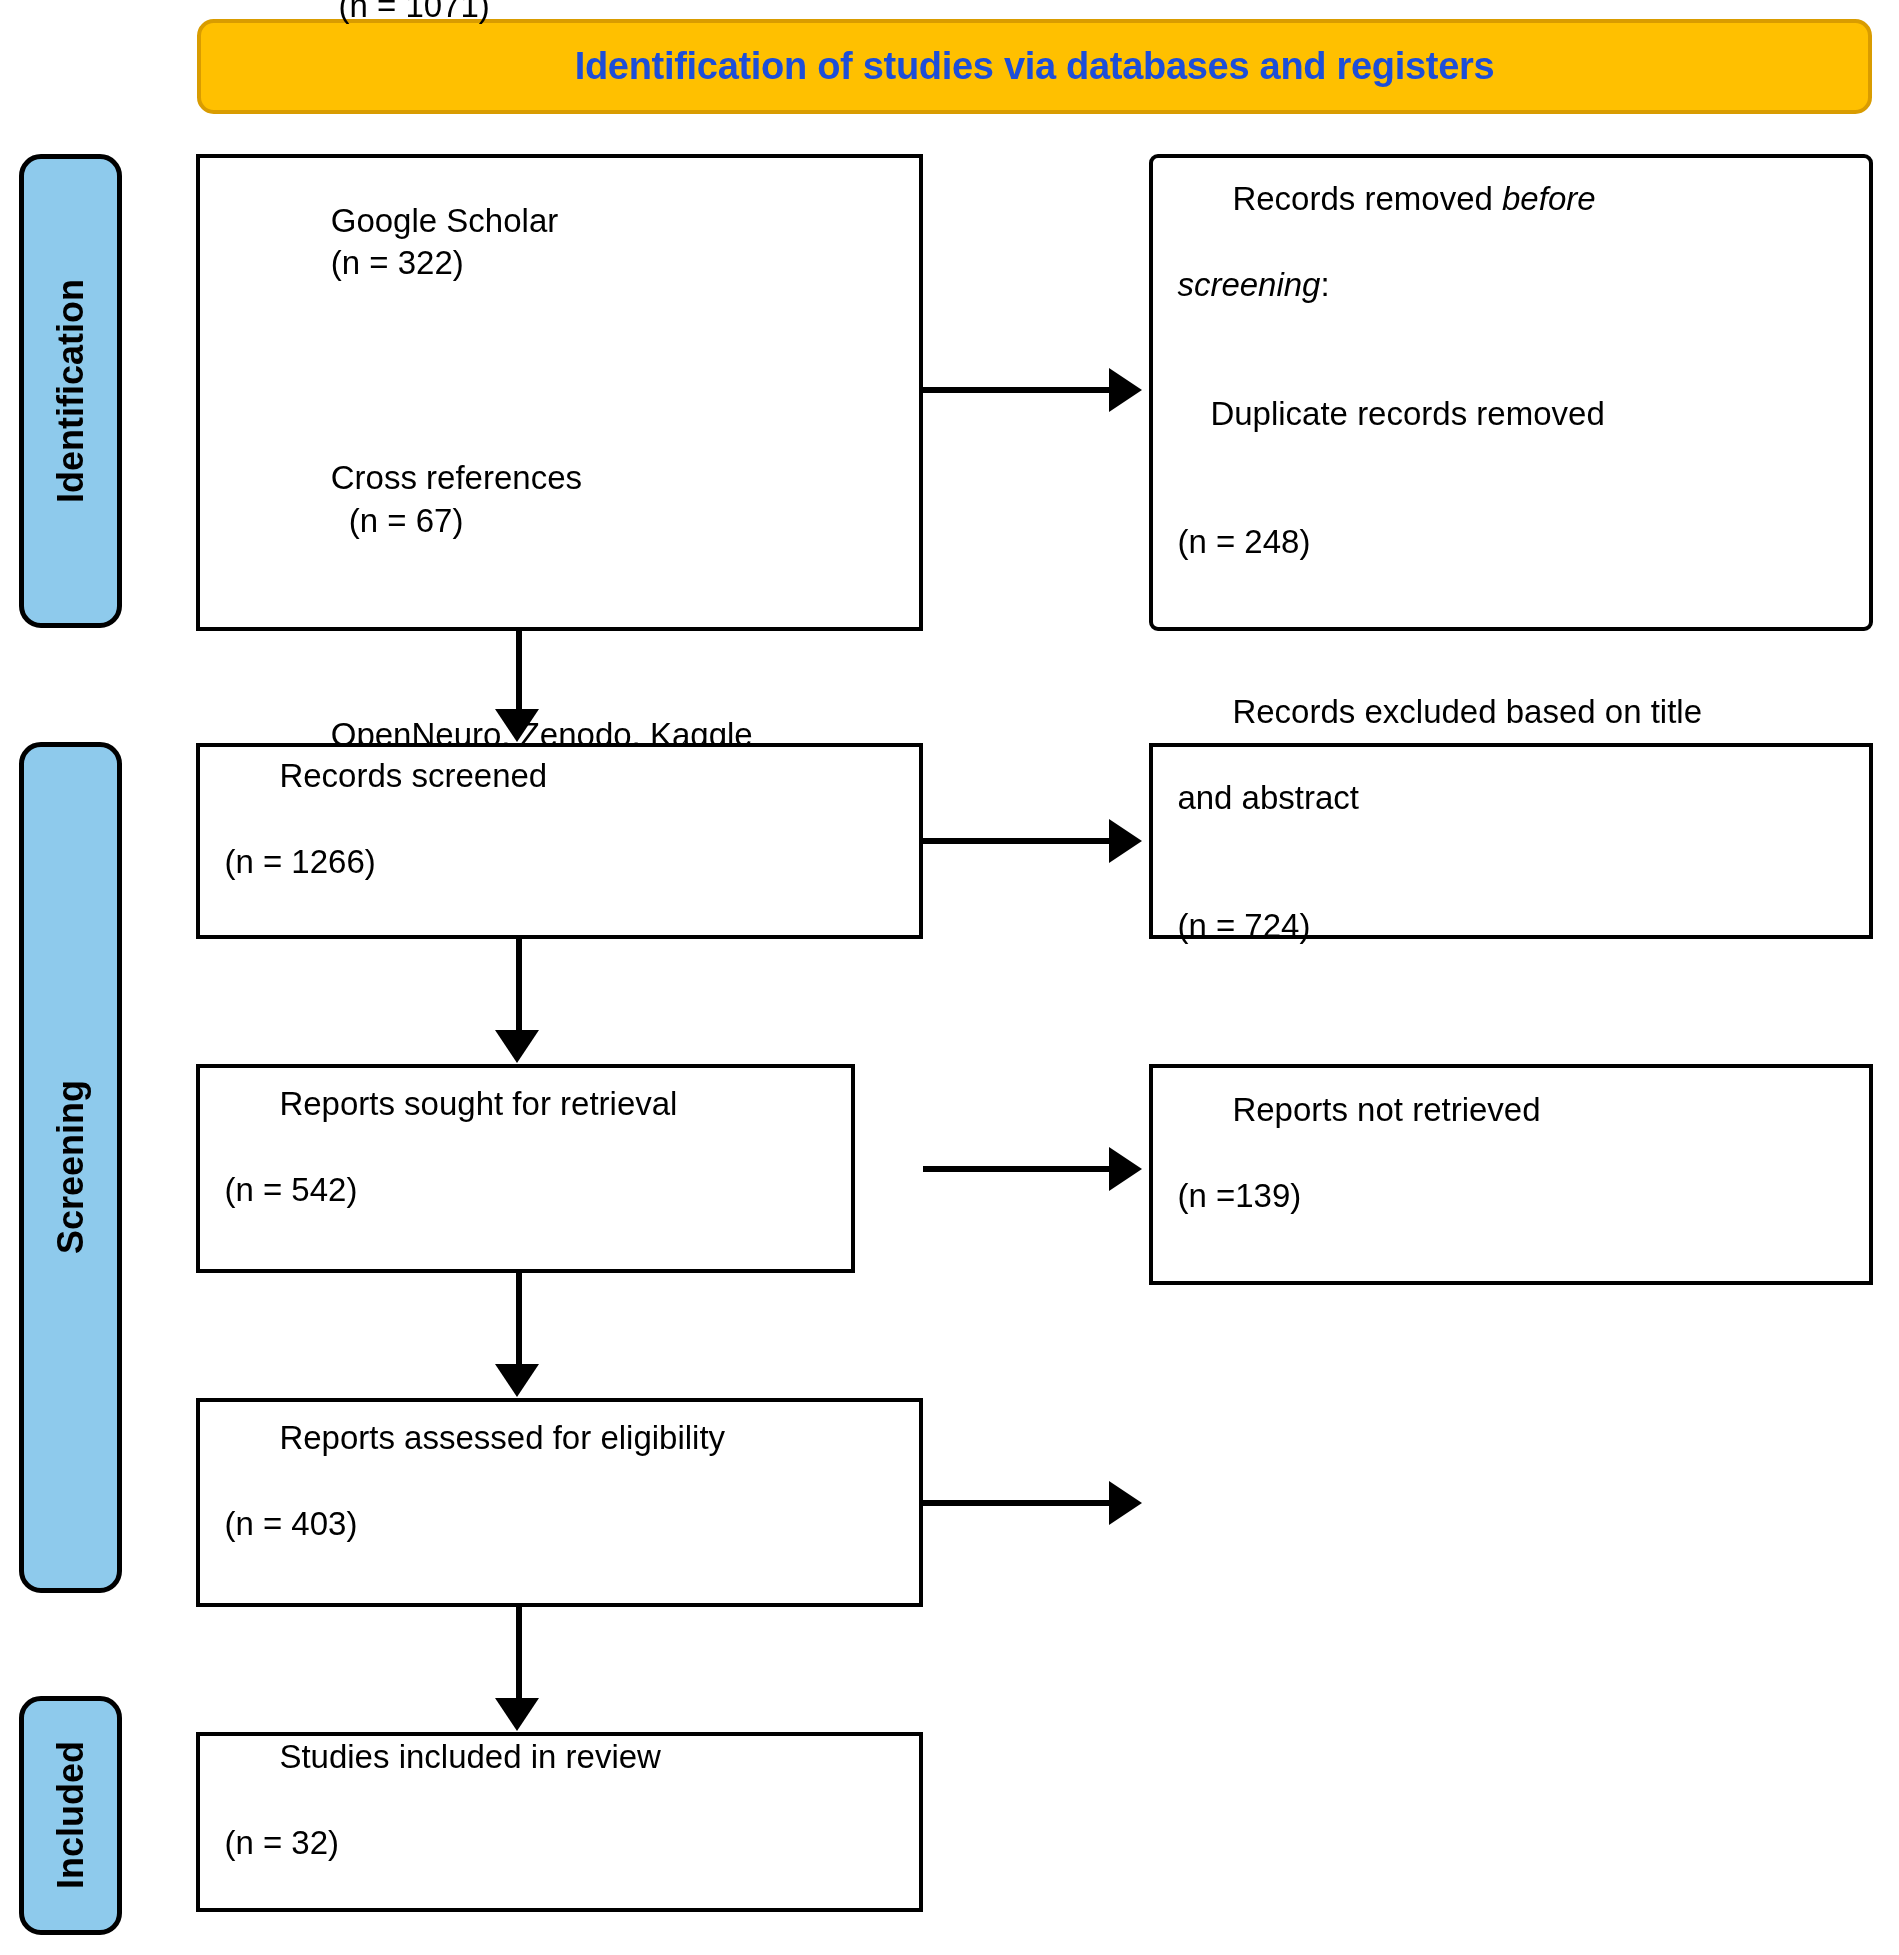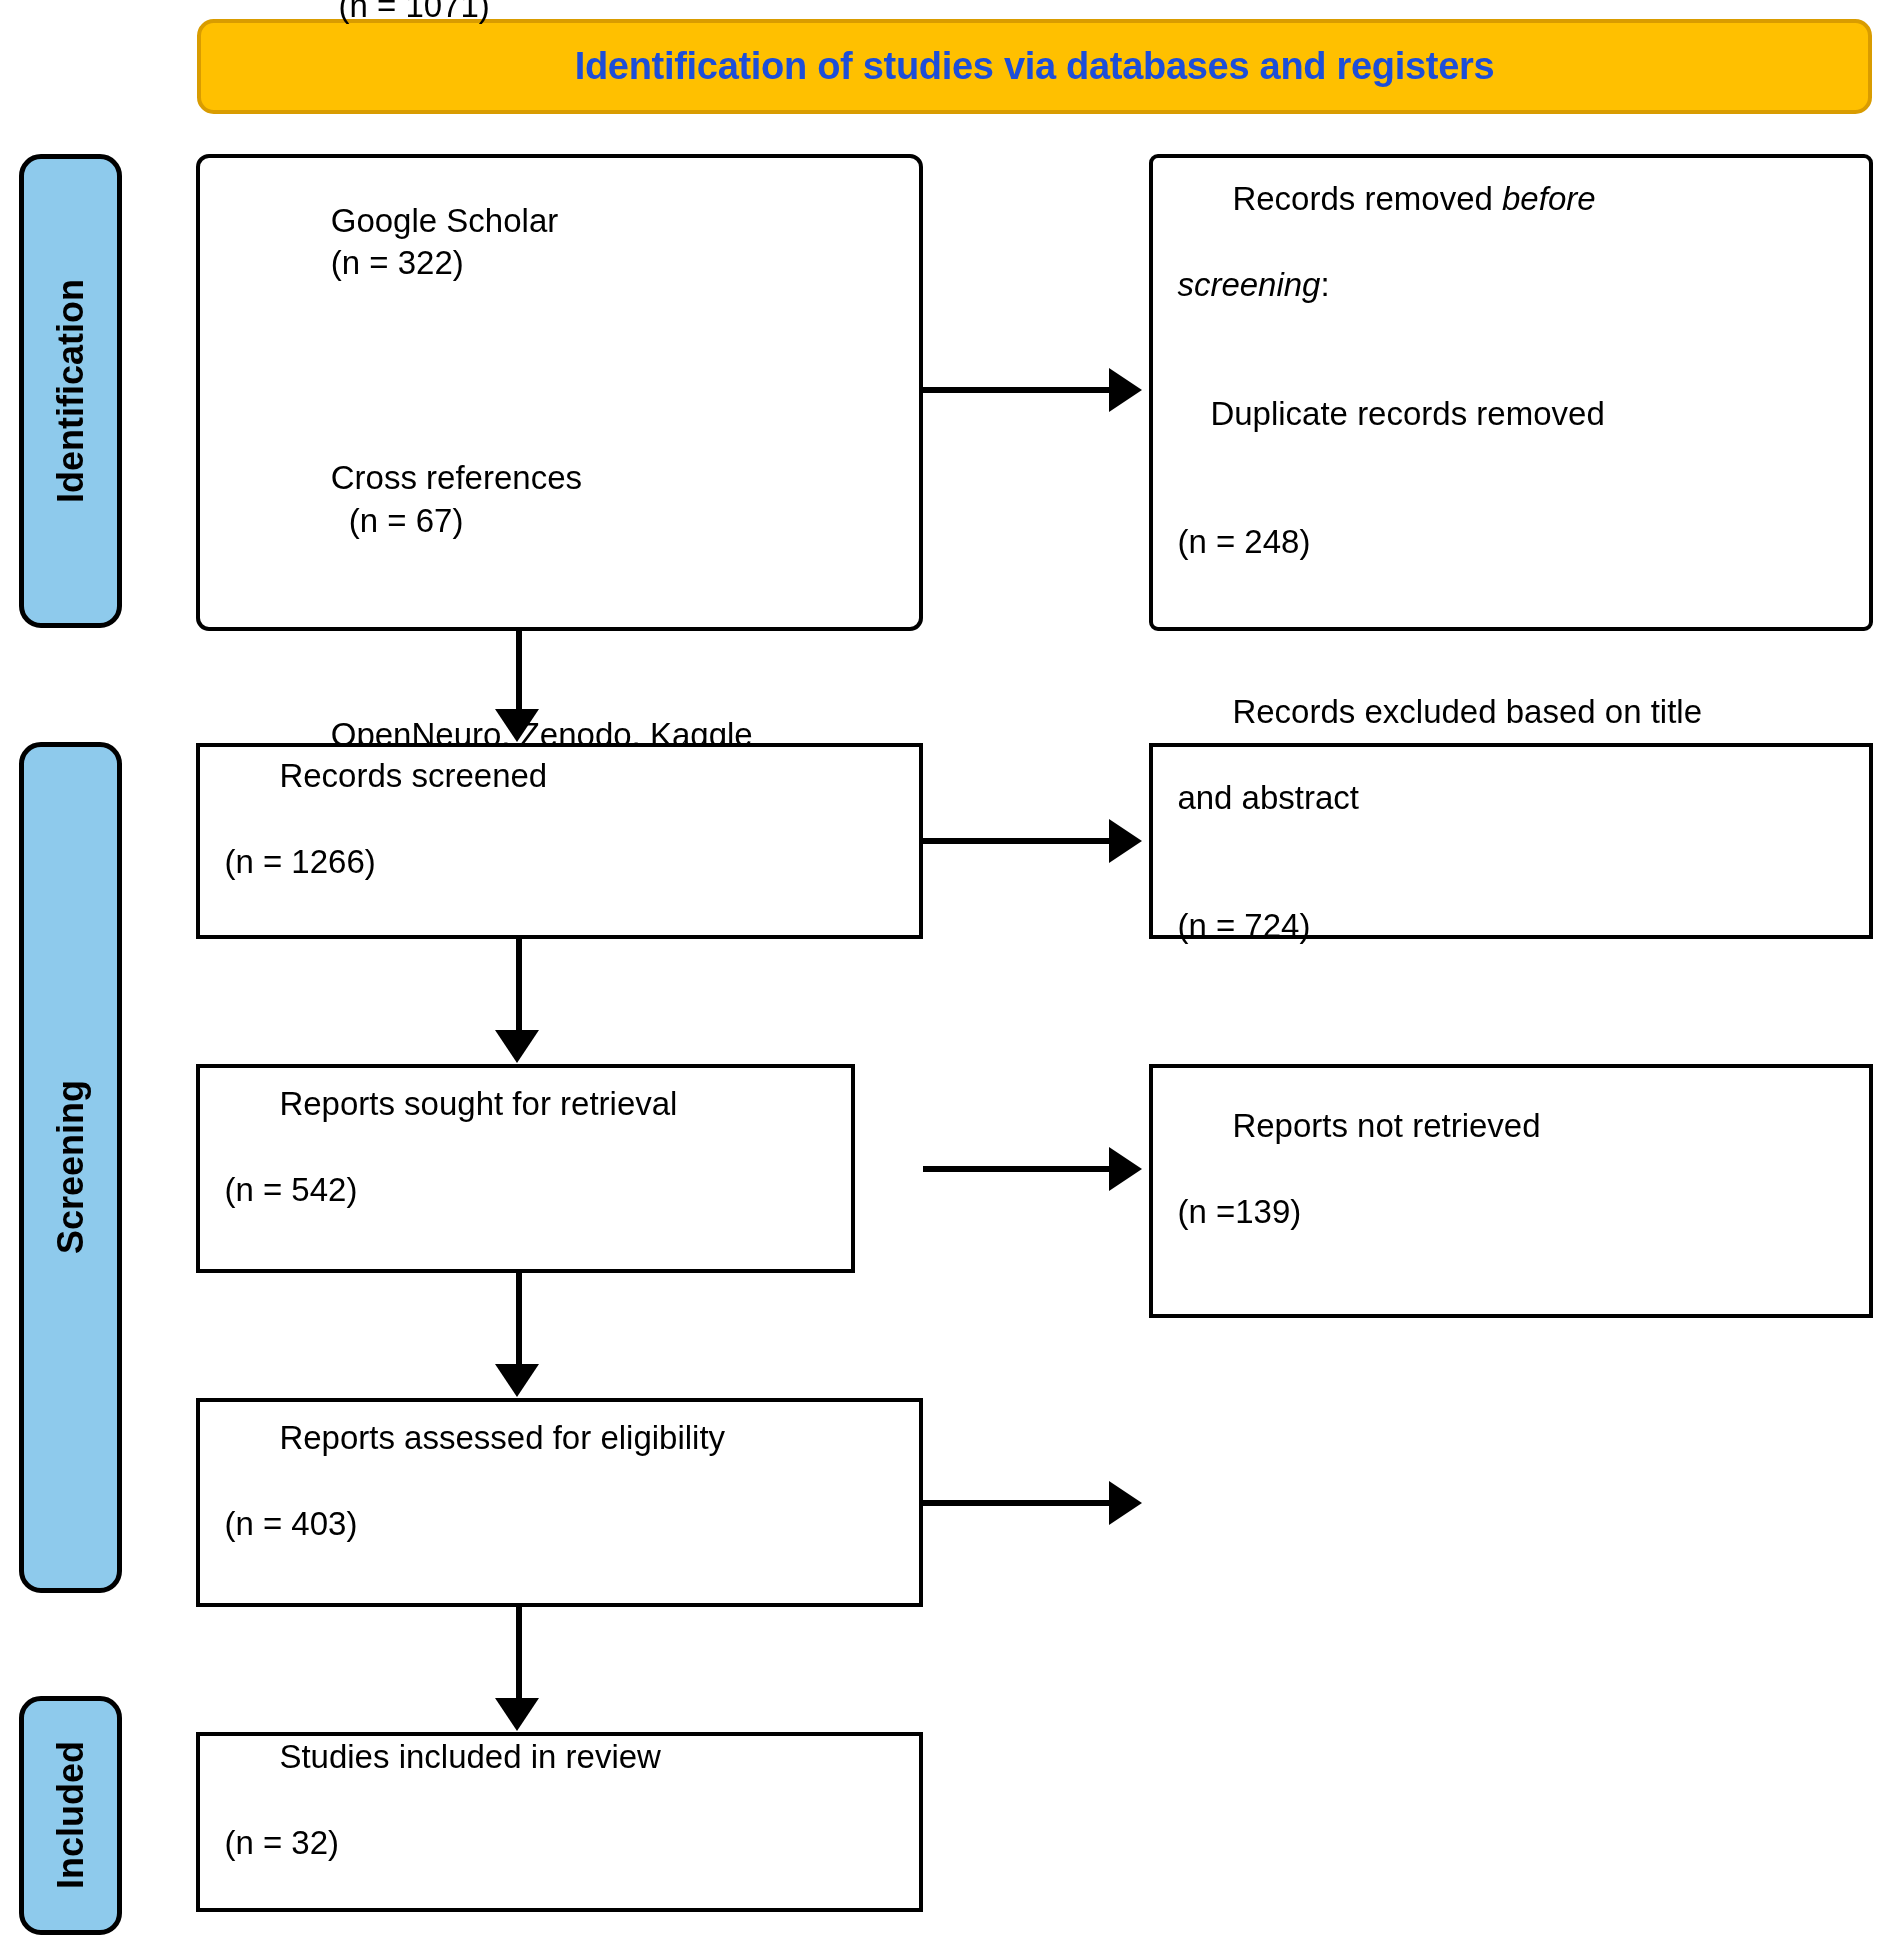--- a/index.html
+++ b/index.html
@@ -126,21 +126,21 @@
   </div>
 
   <div class="stage-tab" style="top:742px; height:851px;">
     <span class="stage-tab-label">Screening</span>
   </div>
 
   <div class="stage-tab" style="top:1696px; height:239px;">
     <span class="stage-tab-label">Included</span>
   </div>
 
-  <div class="flow-box" style="left:196px; top:154px; width:727px; height:477px;border-radius:13px;">
+  <div class="flow-box" style="left:196px; top:154px; width:727px; height:477px;">
     <div class="flow-box-text">
       
       <span class="indent1">
         
         <span style="margin-left:7.7px">(n = 1071)</span>
       </span>
       <span class="indent1">
         <span>Google Scholar</span>
         <span style="margin-left:0">(n = 322)</span>
       </span>
@@ -194,21 +194,21 @@
   <div class="flow-box" style="left:196px; top:1064px; width:659px; height:209px;">
     <div class="flow-box-text">
       <span>Reports sought for retrieval</span>
       <span style="display:block">(n = 542)</span>
     </div>
   </div>
 
   <div class="conn-h" style="left:923px; top:1166px; width:186px;"></div>
   <div class="conn-h-head" style="left:1109px; top:1147px;"></div>
 
-  <div class="flow-box" style="left:1149px; top:1064px; width:724px; height:254px;">
+  <div class="flow-box" style="left:1149px; top:1064px; width:724px; height:221px;">
     <div class="flow-box-text">
       <span>Reports not retrieved</span>
       <span style="display:block">(n =139)</span>
     </div>
   </div>
 
   <div class="conn-v" style="left:516px; top:1273px; height:93px;"></div>
   <div class="conn-v-head" style="left:495px; top:1364px;"></div>
 
   <div class="flow-box" style="left:196px; top:1398px; width:727px; height:209px;">

